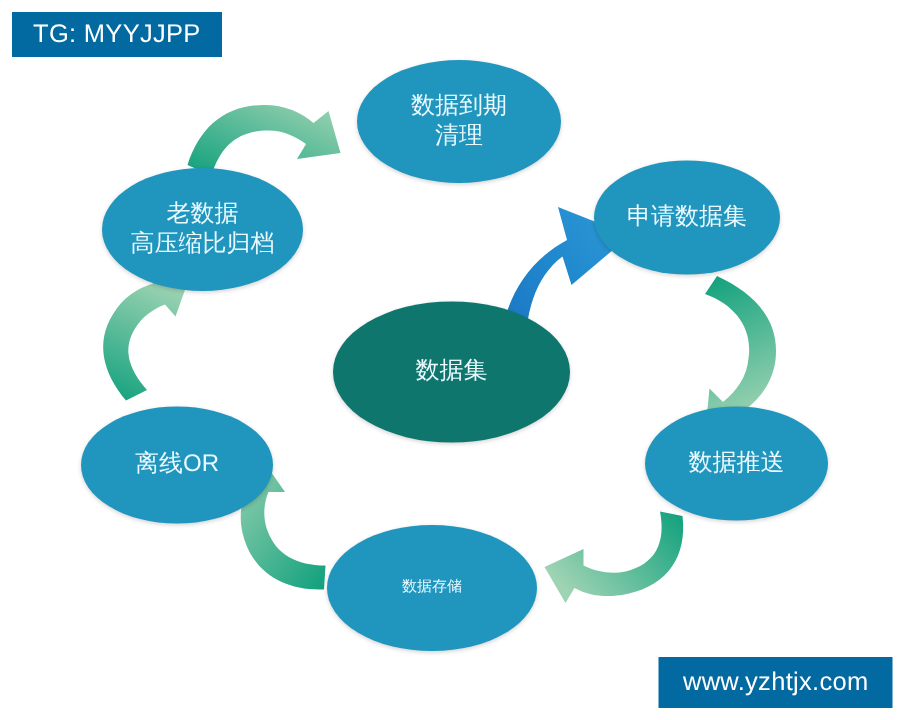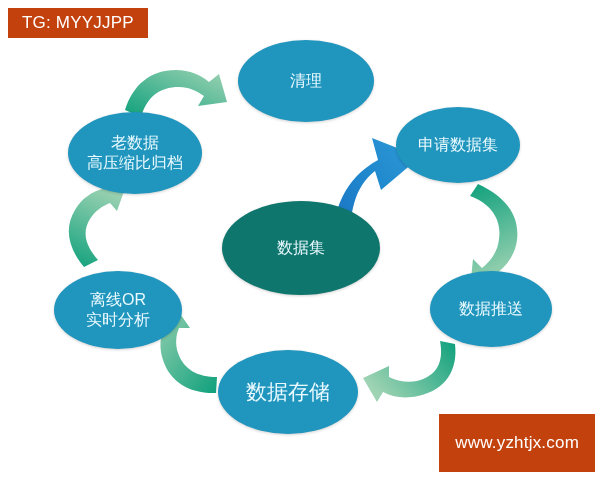--- a/index.html
+++ b/index.html
@@ -18,41 +18,41 @@
   #canvas {
     position: absolute;
     left: 0; top: 0;
     width: 600px;
     height: 480px;
   }
 
   
   .badge {
     position: absolute;
-    background: #c2410c;
+    background: #0369a1;
     color: #ffffff;
     font-family: "Liberation Sans", "DejaVu Sans", sans-serif;
     display: flex;
     align-items: center;
     justify-content: center;
     letter-spacing: 0.2px;
     white-space: nowrap;
   }
   #badge-tg {
     left: 8px;
     top: 8px;
     height: 30px;
     padding: 0 14px;
     font-size: 17px;
   }
   #badge-site {
     right: 5px;
     bottom: 8px;
     height: 34px;
-    padding: 12px 16px;
+    padding: 0 16px;
     font-size: 17px;
   }
 
   
   .node {
     position: absolute;
     border-radius: 50%;
     background: #2095bd;
     box-shadow: 0 1px 3px rgba(0,0,0,0.18);
     display: flex;
@@ -81,21 +81,21 @@
     left: 396px; top: 107px;
     width: 124px; height: 76px;
   }
   #node-push {
     left: 430px; top: 271px;
     width: 122px; height: 76px; justify-content: center;
   }
   #node-store {
     left: 218px; top: 350px;
     width: 140px; height: 84px;
-    font-size: 21px;
+    font-size: 10px;
   }
   #node-analyze {
     left: 54px; top: 271px;
     width: 128px; height: 78px;
   }
   #node-archive {
     left: 68px; top: 112px;
     width: 134px; height: 82px;
   }
 </style>
@@ -213,36 +213,36 @@
 </svg>
 
 <div class="badge" id="badge-tg">TG: MYYJJPP</div>
 <div class="badge" id="badge-site">www.yzhtjx.com</div>
 
 <div class="node" id="node-center">
   <span class="line">数据集</span>
 </div>
 
 <div class="node" id="node-expire">
+  <span class="line">数据到期</span>
   <span class="line">清理</span>
 </div>
 
 <div class="node" id="node-apply">
   <span class="line">申请数据集</span>
 </div>
 
 <div class="node" id="node-push">
   <span class="line">数据推送</span>
 </div>
 
 <div class="node" id="node-store">
   <span class="line">数据存储</span>
 </div>
 
 <div class="node" id="node-analyze">
   <span class="line">离线OR</span>
-  <span class="line">实时分析</span>
 </div>
 
 <div class="node" id="node-archive">
   <span class="line">老数据</span>
   <span class="line">高压缩比归档</span>
 </div>
 
 </body></html>

